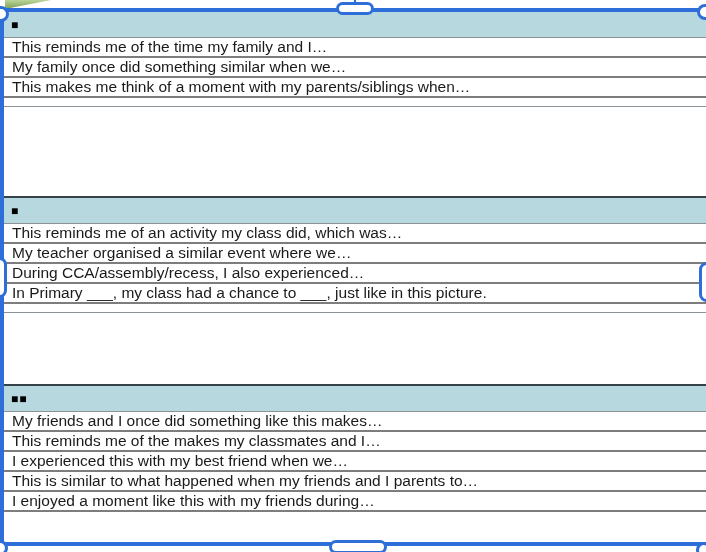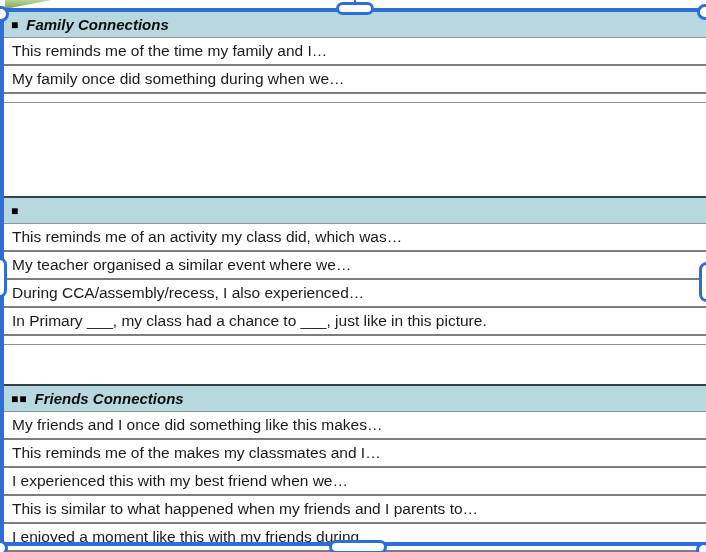--- a/index.html
+++ b/index.html
@@ -15,21 +15,21 @@
     height:28px; background:#b8d8e0;
     border-top:2px solid #35424a;
     border-bottom:1px solid #8b9398;
     display:flex; align-items:center;
     padding-left:7px;
     font-weight:bold; font-style:italic;
     font-size:15px; color:#0d0d0d;
   }
   .marker { font-style:normal; font-size:12px; margin-right:7px; letter-spacing:1px; color:#000; }
   .row {
-    height:28px; border-bottom:2px solid #7d7d7d;
+    height:20px; border-bottom:2px solid #7d7d7d;
     display:flex; align-items:center;
     padding-left:8px; background:#ffffff;
     font-size:15.5px; color:#1a1a1a; white-space:nowrap;
   }
   .table-end { height:9px; border-bottom:1px solid #8b9398; background:#ffffff; }
 
   .sec-family  { top:12px; }
   .sec-school  { top:196px; }
   .sec-friends { top:384px; }
   .sec-family .sec-header { border-top:none; height:26px; }
@@ -67,42 +67,41 @@
 
 <div class="page">
 
   <div class="green-sliver"></div>
 
   <div>
 
     <div class="section sec-family">
       <div class="sec-header">
         <span class="marker">■</span>
-        <span>Family Connections</span>
       </div>
       <div class="row">This reminds me of the time my family and I…</div>
-      <div class="row">My family once did something during when we…</div>
+      <div class="row">My family once did something similar when we…</div>
+      <div class="row">This makes me think of a moment with my parents/siblings when…</div>
       <div class="table-end"></div>
     </div>
 
     <div class="section sec-school">
       <div class="sec-header">
         <span class="marker">■</span>
       </div>
       <div class="row">This reminds me of an activity my class did, which was…</div>
       <div class="row">My teacher organised a similar event where we…</div>
       <div class="row">During CCA/assembly/recess, I also experienced…</div>
       <div class="row">In Primary ___, my class had a chance to ___, just like in this picture.</div>
       <div class="table-end"></div>
     </div>
 
     <div class="section sec-friends">
       <div class="sec-header">
         <span class="marker">■■</span>
-        <span>Friends Connections</span>
       </div>
       <div class="row">My friends and I once did something like this makes…</div>
       <div class="row">This reminds me of the makes my classmates and I…</div>
       <div class="row">I experienced this with my best friend when we…</div>
       <div class="row">This is similar to what happened when my friends and I parents to…</div>
       <div class="row">I enjoyed a moment like this with my friends during…</div>
     </div>
 
   </div>
 

